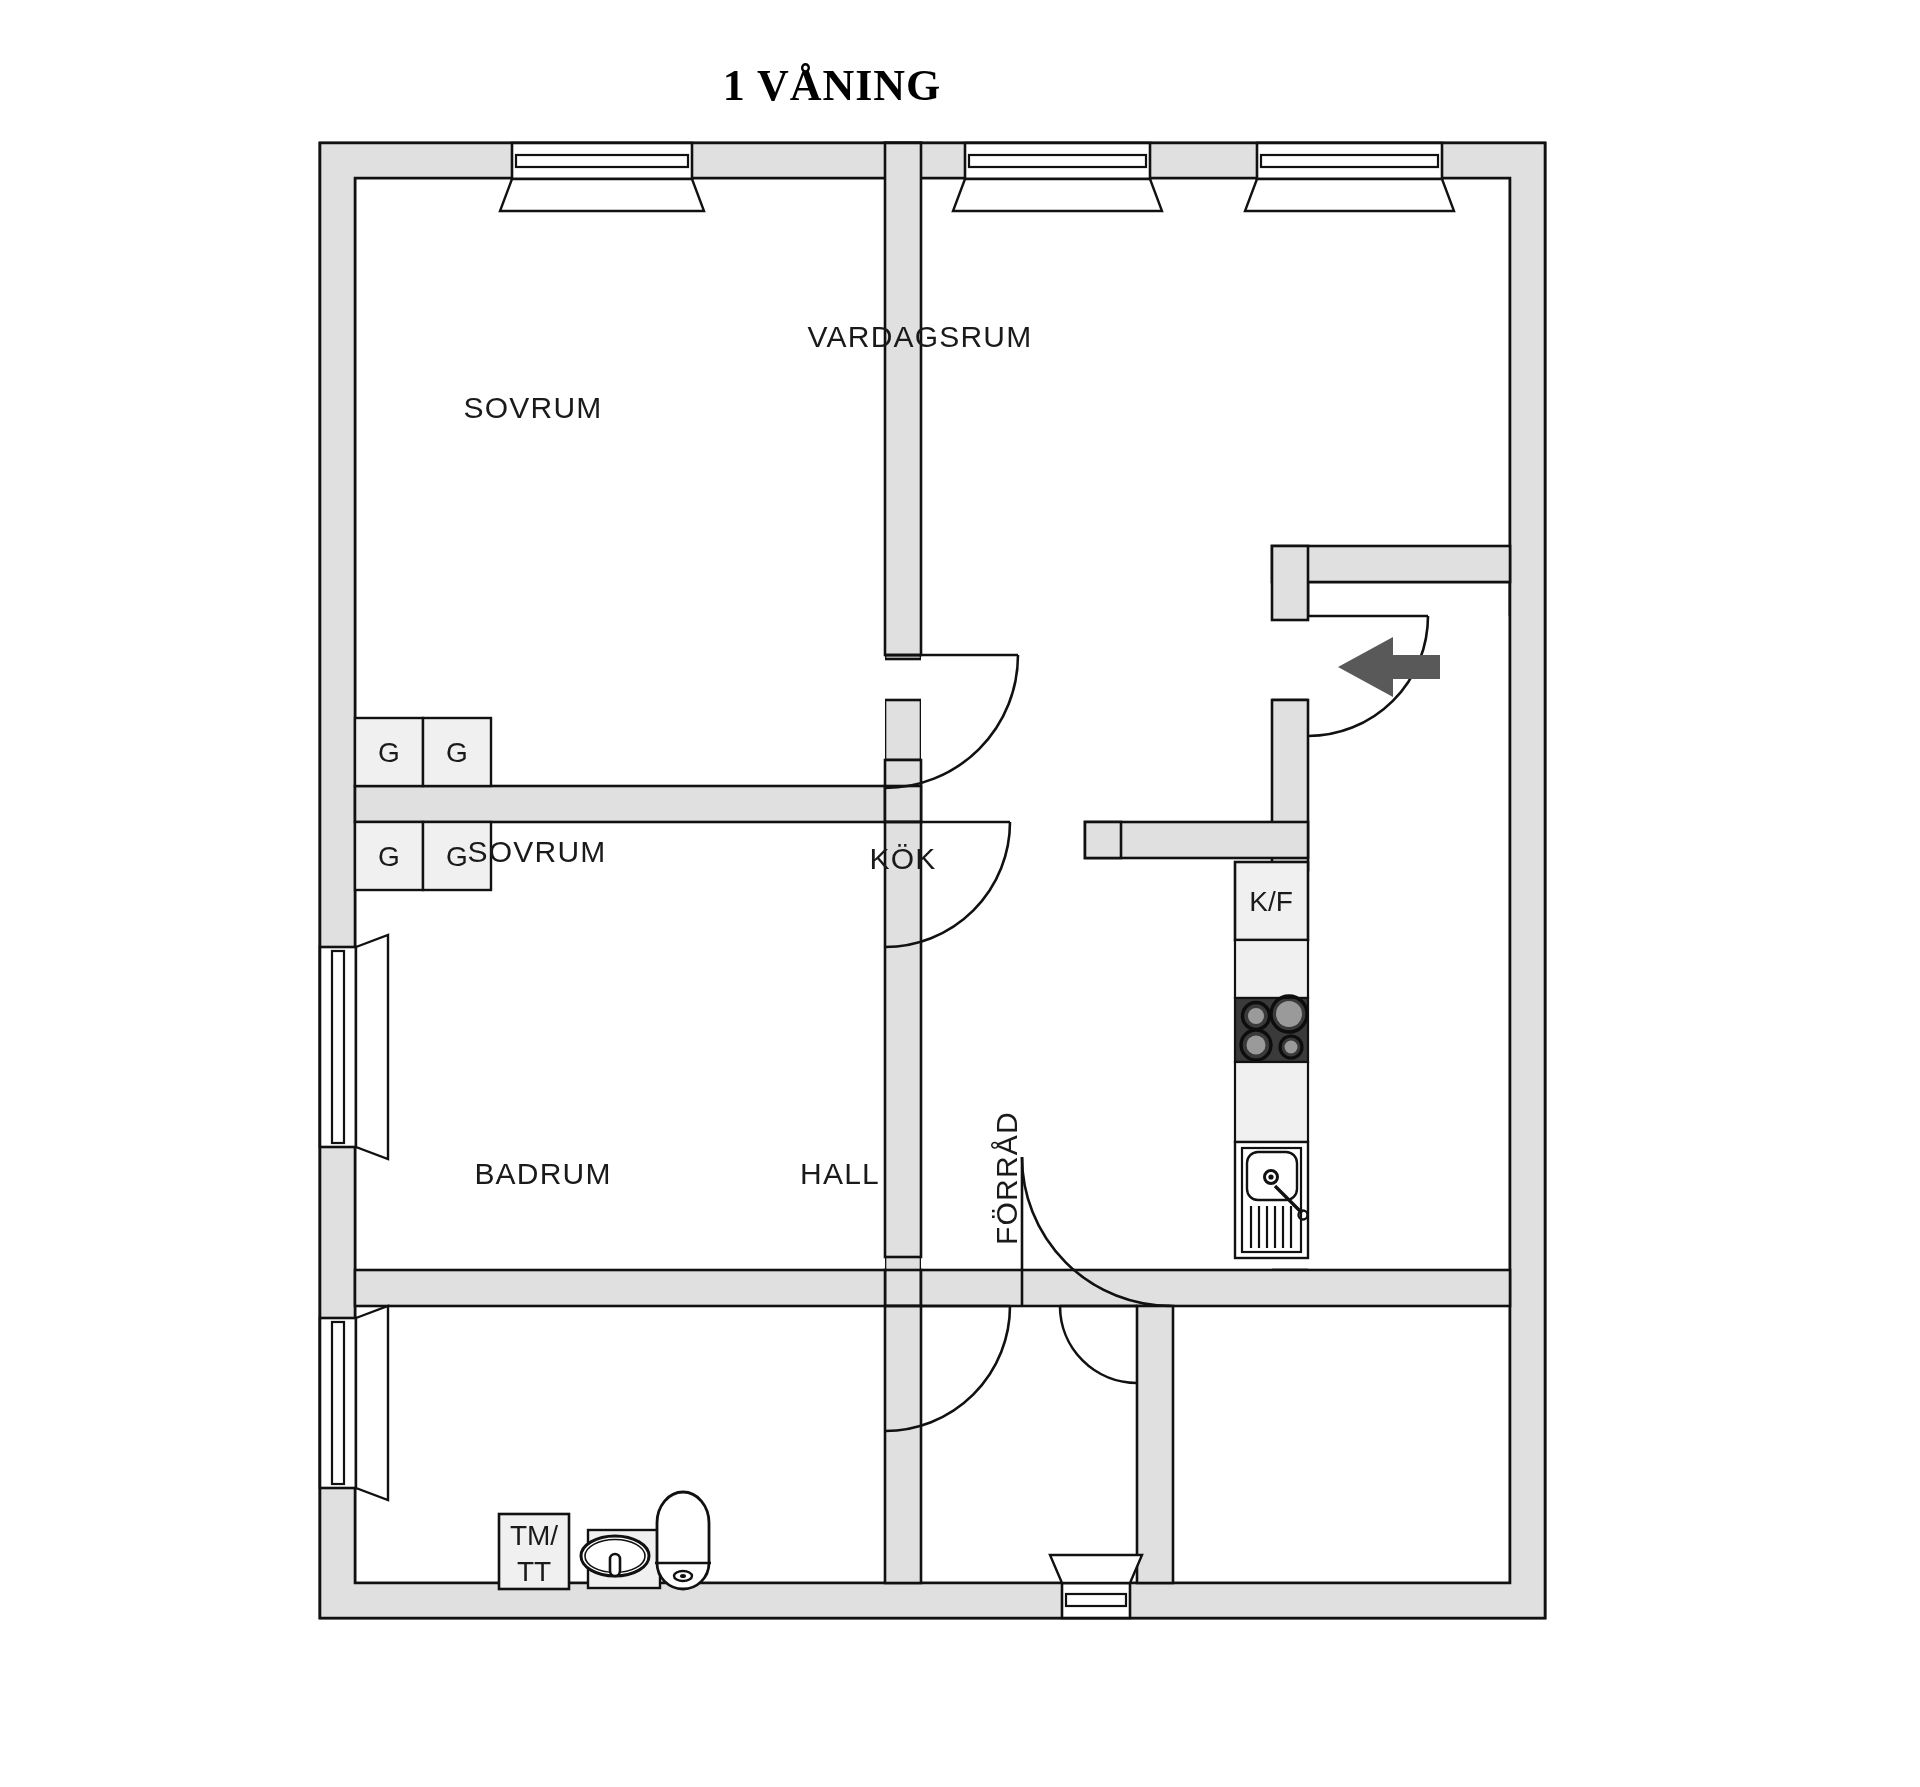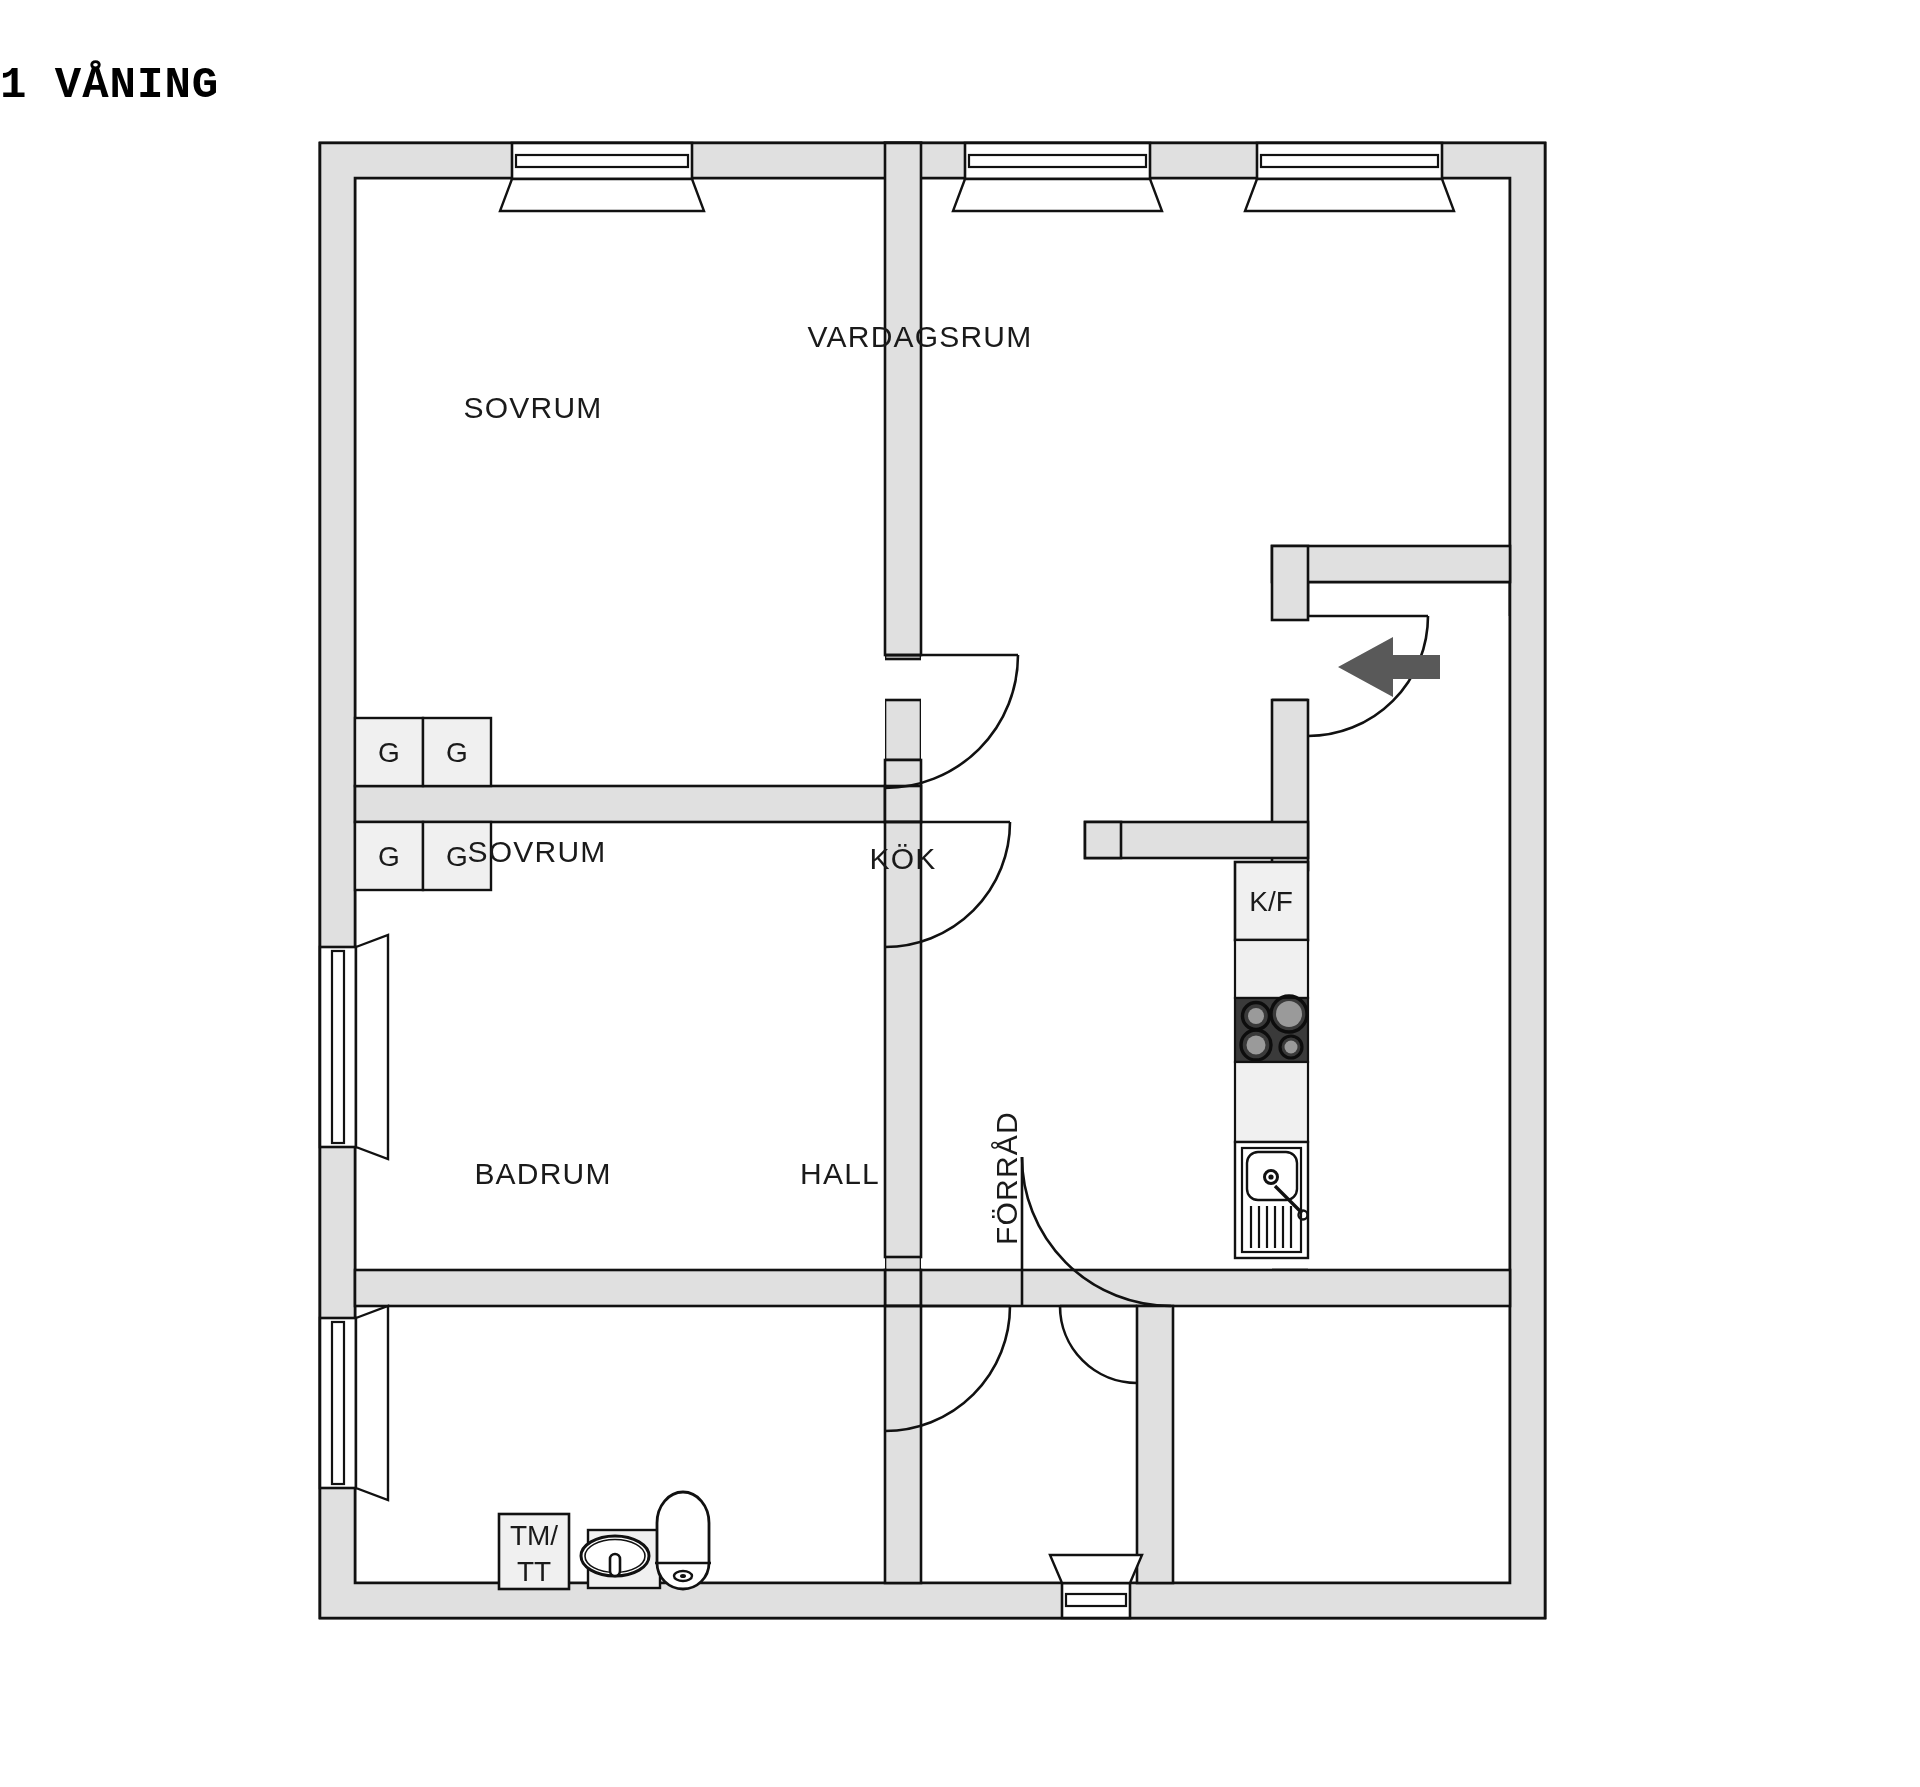--- a/index.html
+++ b/index.html
@@ -1,19 +1,19 @@
 <!DOCTYPE html>
 <html><head>
 <meta charset="utf-8">
 <style>
   html,body{margin:0;padding:0;background:#ffffff;}
   body{width:1920px;height:1787px;position:relative;font-family:"Liberation Sans",sans-serif;overflow:hidden;}
   #plan-title{
-    position:absolute;left:0;top:60px;width:1664px;text-align:left;
-    font-family:Liberation Mono, monospace;font-weight:bold;font-size:44px;
+    position:absolute;left:0;top:60px;width:1664px;text-align:center;
+    font-family:Liberation Serif, serif;font-weight:bold;font-size:44px;
     letter-spacing:1px;color:#000;
   }
   #floorplan-canvas{position:absolute;left:0;top:0;width:1920px;height:1787px;}
   svg{display:block;}
   .rm-label{font-family:"Liberation Sans",sans-serif;font-size:30px;fill:#1a1a1a;letter-spacing:1.2px;}
   .fx-label{font-family:"Liberation Sans",sans-serif;font-size:28px;fill:#1a1a1a;}
 </style>
 </head>
 <body>
 

